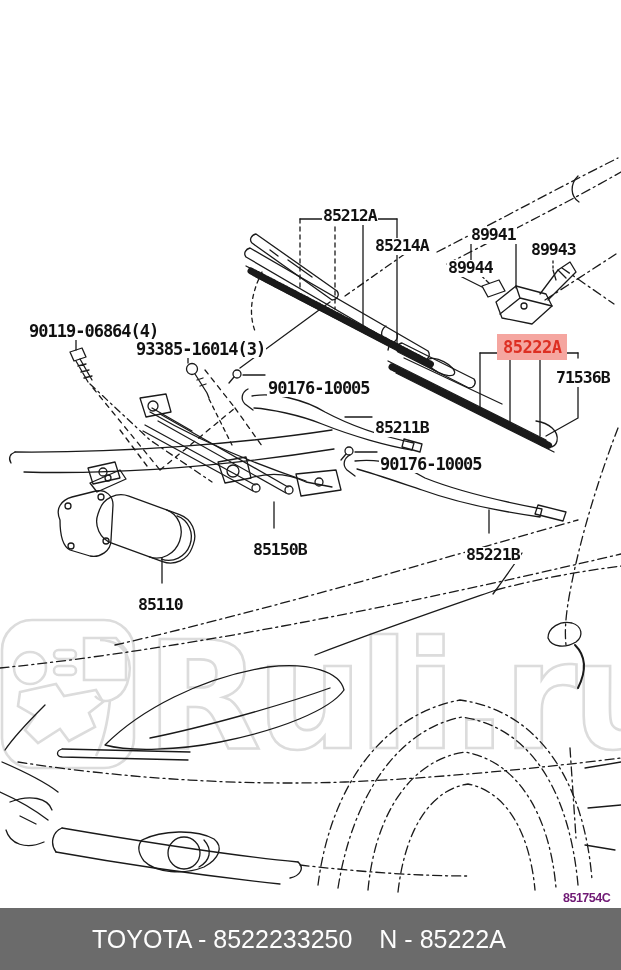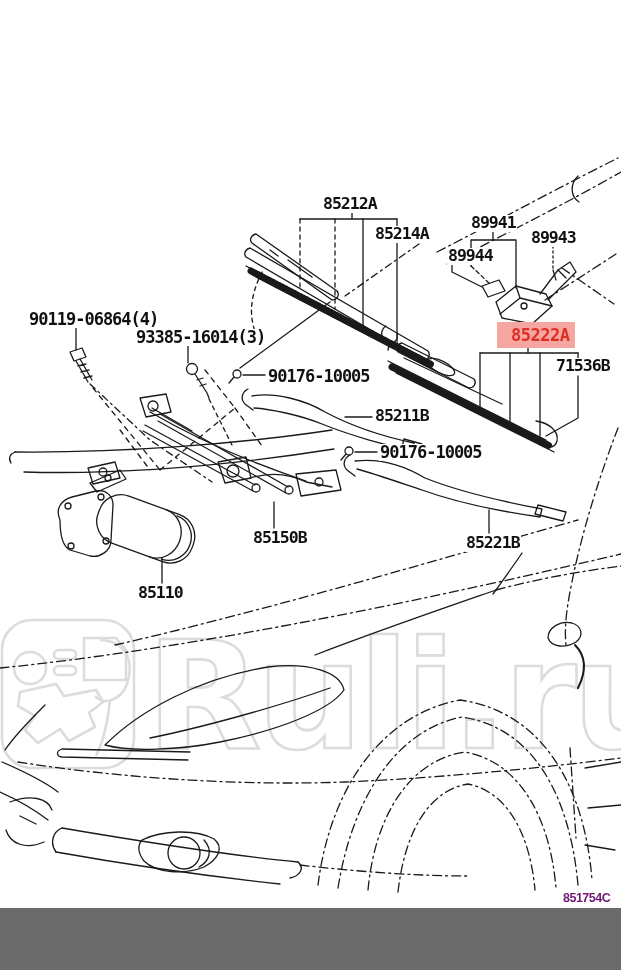--- a/index.html
+++ b/index.html
@@ -4,25 +4,25 @@
 <style>
   html,body{margin:0;padding:0;background:#ffffff;}
   #stage{
     position:relative;width:621px;height:970px;overflow:hidden;
     background:#ffffff;font-family:"DejaVu Sans Mono",monospace;
   }
   svg{position:absolute;left:0;top:0;}
   .plbl{
     position:absolute;font-family:"DejaVu Sans Mono",monospace;
     font-weight:700;font-size:16.5px;line-height:1;color:#111;
-    letter-spacing:-1px;white-space:nowrap;background:#fff;padding:0 1px;
+    letter-spacing:-1px;white-space:nowrap;background:#fff;padding:0 1px;margin-top:12px;
   }
   .plbl.sm{font-size:17px;letter-spacing:-1px;}
   .plbl.hl{
-    background:#F5A6A0;color:#DD2F23;padding:5px 6px 4px 14px;
+    background:#F5A6A0;color:#DD2F23;padding:5px 6px 4px 6px;
     font-size:17px;letter-spacing:-0.5px;
   }
   .diagcode{
     position:absolute;left:563px;top:891px;font-family:"Liberation Sans",sans-serif;
     font-weight:700;font-size:12.5px;letter-spacing:-0.5px;color:#701a75;
   }
   .footer{
     position:absolute;left:0;top:908px;width:621px;height:62px;
     background:#6B6B6B;display:flex;align-items:center;
     padding-left:92px;box-sizing:border-box;gap:27px;
@@ -219,15 +219,17 @@
   <div class="plbl sm" style="left:267px;top:368px">90176-10005</div>
   <div class="plbl" style="left:374px;top:408px">85211B</div>
   <div class="plbl sm" style="left:379px;top:444px">90176-10005</div>
   <div class="plbl" style="left:252px;top:530px">85150B</div>
   <div class="plbl" style="left:465px;top:535px">85221B</div>
   <div class="plbl" style="left:137px;top:585px">85110</div>
 
   <div class="diagcode">851754C</div>
 
   <div class="footer">
+    <span>TOYOTA - 8522233250</span>
+    <span>N - 85222A</span>
   </div>
 
 </div>
 
 </body></html>

